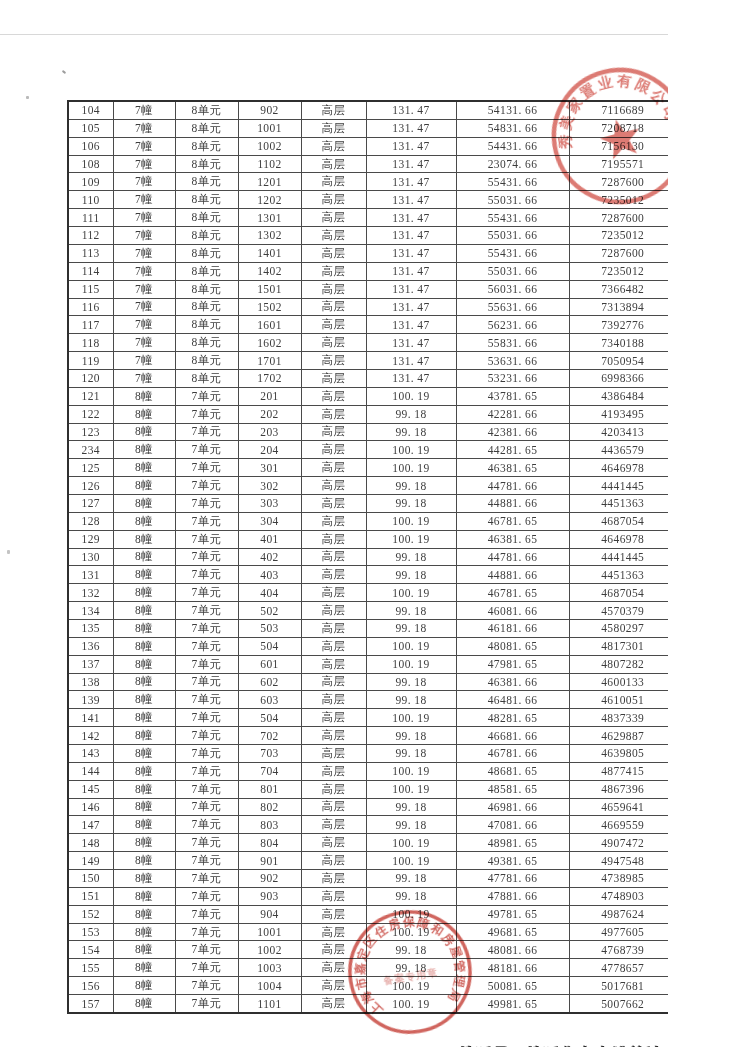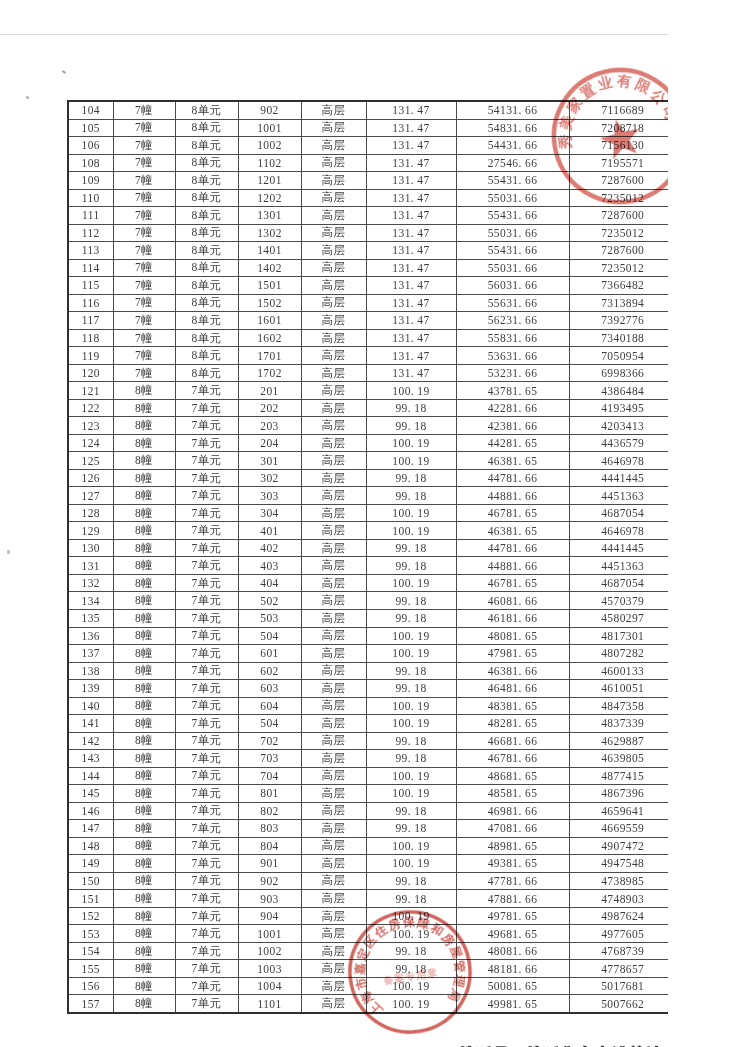--- a/index.html
+++ b/index.html
@@ -124,21 +124,21 @@
           <td>54431. 66</td>
           <td>7156130</td>
         </tr>
         <tr>
           <td>108</td>
           <td>7幢</td>
           <td>8单元</td>
           <td>1102</td>
           <td>高层</td>
           <td>131. 47</td>
-          <td>27546. 66</td>
+          <td>23074. 66</td>
           <td>7195571</td>
         </tr>
         <tr>
           <td>109</td>
           <td>7幢</td>
           <td>8单元</td>
           <td>1201</td>
           <td>高层</td>
           <td>131. 47</td>
           <td>55431. 66</td>
@@ -278,21 +278,21 @@
           <td>123</td>
           <td>8幢</td>
           <td>7单元</td>
           <td>203</td>
           <td>高层</td>
           <td>99. 18</td>
           <td>42381. 66</td>
           <td>4203413</td>
         </tr>
         <tr>
-          <td>124</td>
+          <td>234</td>
           <td>8幢</td>
           <td>7单元</td>
           <td>204</td>
           <td>高层</td>
           <td>100. 19</td>
           <td>44281. 65</td>
           <td>4436579</td>
         </tr>
         <tr>
           <td>125</td>
@@ -426,30 +426,20 @@
         </tr>
         <tr>
           <td>139</td>
           <td>8幢</td>
           <td>7单元</td>
           <td>603</td>
           <td>高层</td>
           <td>99. 18</td>
           <td>46481. 66</td>
           <td>4610051</td>
-        </tr>
-        <tr>
-          <td>140</td>
-          <td>8幢</td>
-          <td>7单元</td>
-          <td>604</td>
-          <td>高层</td>
-          <td>100. 19</td>
-          <td>48381. 65</td>
-          <td>4847358</td>
         </tr>
         <tr>
           <td>141</td>
           <td>8幢</td>
           <td>7单元</td>
           <td>504</td>
           <td>高层</td>
           <td>100. 19</td>
           <td>48281. 65</td>
           <td>4837339</td>

